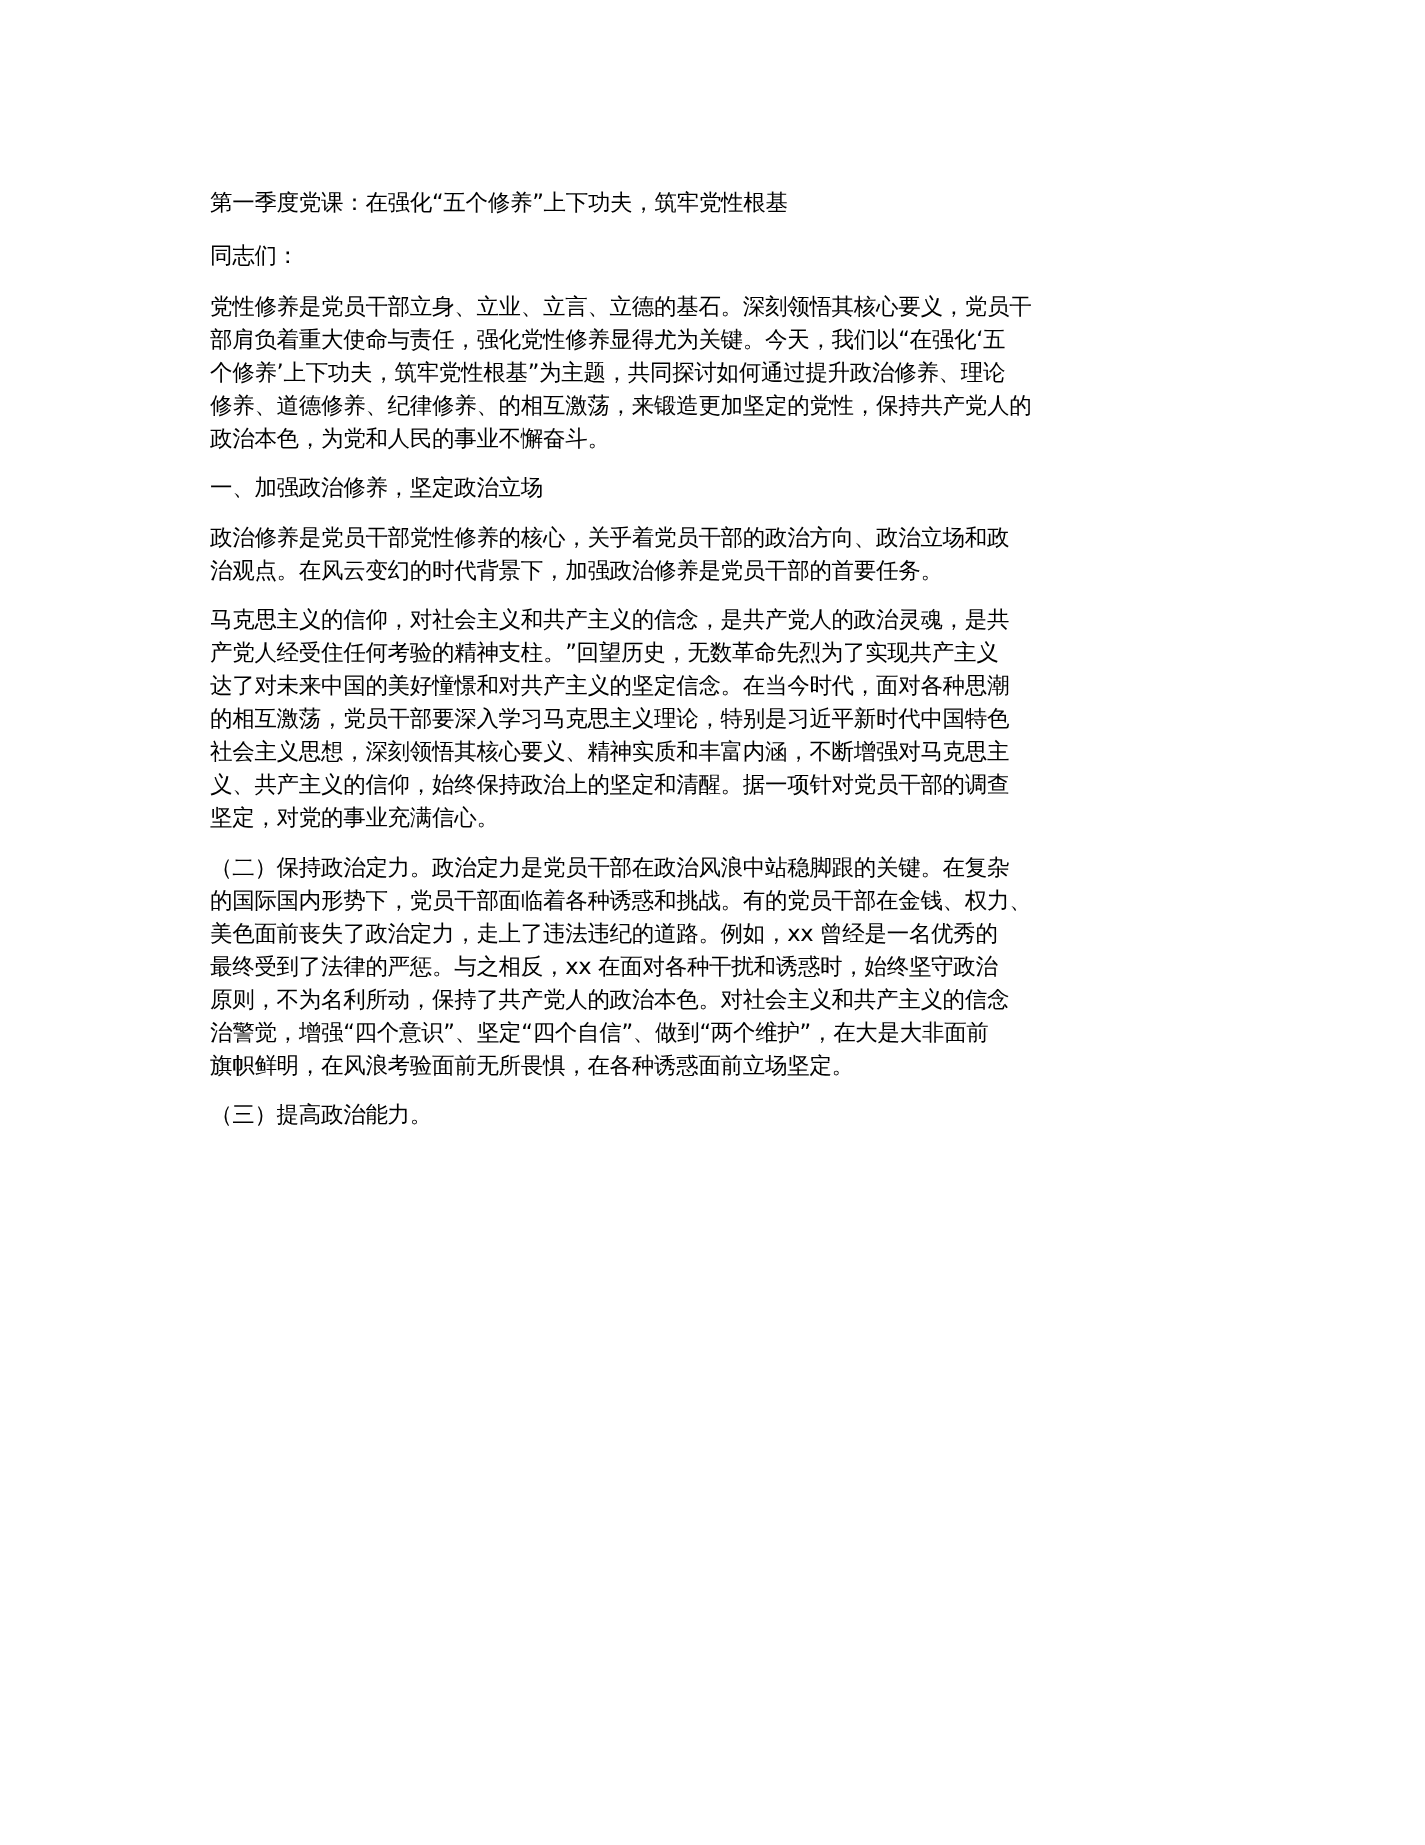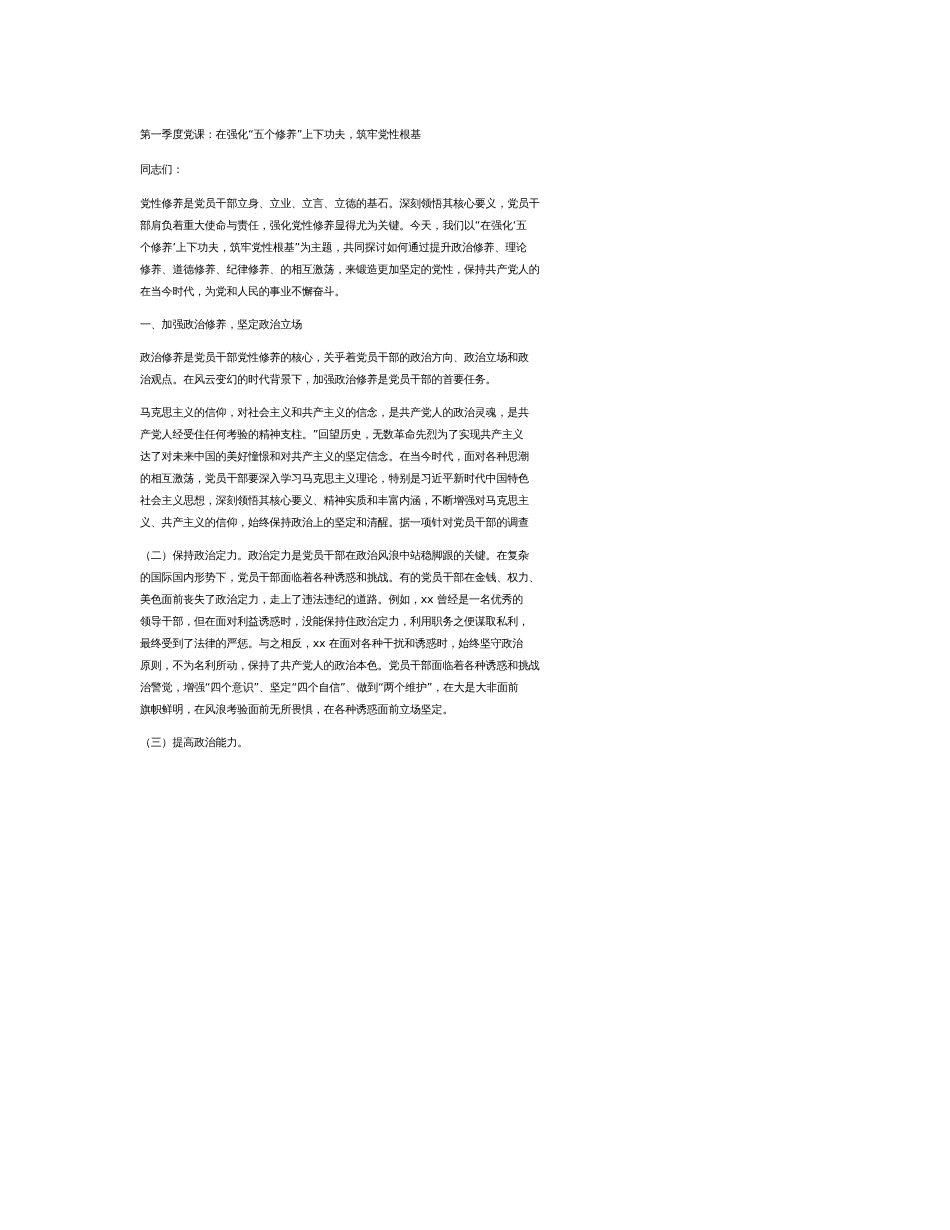--- a/index.html
+++ b/index.html
@@ -15,21 +15,21 @@
     font-family: "DejaVu Sans", "Liberation Sans", sans-serif;
     color: #000000;
   }
   .page {
     position: absolute;
     left: 140px;
     top: 124px;
     width: 680px;
   }
   .line-block {
-    font-size: 11px;
+    font-size: 15px;
     line-height: 22px;
     margin: 0 0 11px 0;
     white-space: nowrap;
   }
   .line {
     display: block;
     height: 22px;
     letter-spacing: -0.2px;
   }
   .title { margin-bottom: 13px; }
@@ -44,48 +44,48 @@
   </div>
   <div class="line-block greeting">
     <span class="line">同志们：</span>
   </div>
 
   <div class="line-block">
     <span class="line">党性修养是党员干部立身、立业、立言、立德的基石。深刻领悟其核心要义，党员干</span>
     <span class="line">部肩负着重大使命与责任，强化党性修养显得尤为关键。今天，我们以“在强化‘五</span>
     <span class="line">个修养’上下功夫，筑牢党性根基”为主题，共同探讨如何通过提升政治修养、理论</span>
     <span class="line">修养、道德修养、纪律修养、的相互激荡，来锻造更加坚定的党性，保持共产党人的</span>
-    <span class="line">在当今时代，为党和人民的事业不懈奋斗。</span>
+    <span class="line">政治本色，为党和人民的事业不懈奋斗。</span>
   </div>
 
   <div class="line-block">
     <span class="line">一、加强政治修养，坚定政治立场</span>
   </div>
 
   <div class="line-block">
     <span class="line">政治修养是党员干部党性修养的核心，关乎着党员干部的政治方向、政治立场和政</span>
     <span class="line">治观点。在风云变幻的时代背景下，加强政治修养是党员干部的首要任务。</span>
   </div>
 
   <div class="line-block">
     <span class="line">马克思主义的信仰，对社会主义和共产主义的信念，是共产党人的政治灵魂，是共</span>
     <span class="line">产党人经受住任何考验的精神支柱。”回望历史，无数革命先烈为了实现共产主义</span>
     <span class="line">达了对未来中国的美好憧憬和对共产主义的坚定信念。在当今时代，面对各种思潮</span>
     <span class="line">的相互激荡，党员干部要深入学习马克思主义理论，特别是习近平新时代中国特色</span>
     <span class="line">社会主义思想，深刻领悟其核心要义、精神实质和丰富内涵，不断增强对马克思主</span>
     <span class="line">义、共产主义的信仰，始终保持政治上的坚定和清醒。据一项针对党员干部的调查</span>
+    <span class="line">坚定，对党的事业充满信心。</span>
   </div>
 
   <div class="line-block">
     <span class="line">（二）保持政治定力。政治定力是党员干部在政治风浪中站稳脚跟的关键。在复杂</span>
     <span class="line">的国际国内形势下，党员干部面临着各种诱惑和挑战。有的党员干部在金钱、权力、</span>
     <span class="line">美色面前丧失了政治定力，走上了违法违纪的道路。例如，xx 曾经是一名优秀的</span>
-    <span class="line">领导干部，但在面对利益诱惑时，没能保持住政治定力，利用职务之便谋取私利，</span>
     <span class="line">最终受到了法律的严惩。与之相反，xx 在面对各种干扰和诱惑时，始终坚守政治</span>
-    <span class="line">原则，不为名利所动，保持了共产党人的政治本色。党员干部面临着各种诱惑和挑战</span>
+    <span class="line">原则，不为名利所动，保持了共产党人的政治本色。对社会主义和共产主义的信念</span>
     <span class="line">治警觉，增强“四个意识”、坚定“四个自信”、做到“两个维护”，在大是大非面前</span>
     <span class="line">旗帜鲜明，在风浪考验面前无所畏惧，在各种诱惑面前立场坚定。</span>
   </div>
 
   <div class="line-block">
     <span class="line">（三）提高政治能力。</span>
   </div>
 </div>
 
 </body></html>

